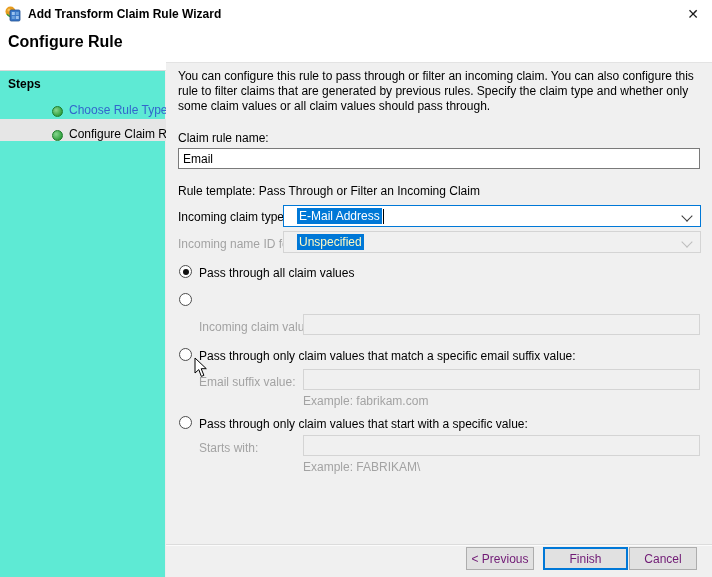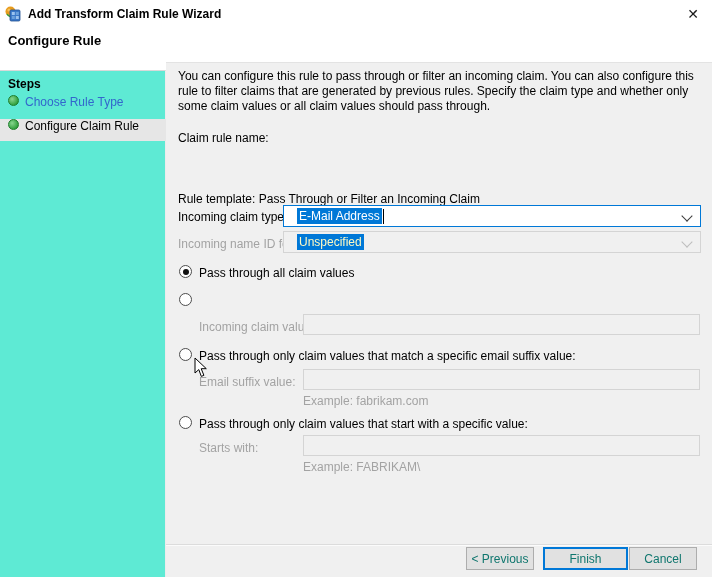--- a/index.html
+++ b/index.html
@@ -8,26 +8,26 @@
     background:#ffffff; color:#000;
     font-family:"Liberation Sans", sans-serif; font-size:12px;
   }
   
   .titlebar { position:absolute; left:0; top:0; width:712px; height:28px; background:#fff; }
   .app-icon { position:absolute; left:5px; top:6px; width:16px; height:16px; }
   .win-title { position:absolute; left:28px; top:7px; font-size:12px; font-weight:600; white-space:nowrap; }
   .close-btn { position:absolute; right:3px; top:1px; width:32px; height:26px; text-align:center;
     line-height:26px; font-size:14px; color:#1a1a1a; cursor:pointer; }
   
-  .page-title { position:absolute; left:8px; top:33px; font-size:13px; font-weight:bold; }
+  .page-title { position:absolute; left:8px; top:33px; font-size:16px; font-weight:bold; }
   
   .steps-panel { position:absolute; left:0; top:70px; width:166px; height:507px;
     background:#5eead4; border-top:1px solid #d9d9d9; border-right:1px solid #ececec; box-sizing:border-box; }
   .steps-heading { position:absolute; left:8px; top:6px; font-weight:bold; }
-  .step-item { position:absolute; left:0; width:166px; height:22px; display:flex; align-items:flex-start; cursor:pointer; }
+  .step-item { position:absolute; left:0; width:166px; height:22px; display:flex; align-items:flex-end; cursor:pointer;padding-left:44px; }
   .step-item.active { background:#e6e6e6; }
   .bullet { width:9px; height:9px; border-radius:50%; margin-left:8px; flex:none;
     background:radial-gradient(circle at 35% 35%, #86d68e, #2f9e3c 75%); border:1px solid #1e7d2c; }
   .step-label { margin-left:6px; white-space:nowrap; }
   .step-link { color:#3366cc; }
   
   .content { position:absolute; left:166px; top:62px; width:546px; height:515px;
     background:#f0f0f0; border-top:1px solid #e3e3e3; box-sizing:border-box; }
   .desc { position:absolute; left:12px; top:6px; width:524px; line-height:15px; }
   .lbl { position:absolute; white-space:nowrap; }
@@ -46,21 +46,21 @@
     border-right:1.5px solid #3c3c3c; border-bottom:1.5px solid #3c3c3c; transform:rotate(45deg); }
   .combo.disabled .chev { border-color:#bdbdbd; }
   .radio { position:absolute; width:13px; height:13px; box-sizing:border-box;
     border:1px solid #4d4d4d; border-radius:50%; background:#fff; cursor:pointer; }
   .radio.checked::after { content:""; position:absolute; left:2.5px; top:2.5px;
     width:6px; height:6px; border-radius:50%; background:#111; }
   .separator { position:absolute; left:0; top:481px; width:546px; height:0;
     border-top:1px solid #dcdcdc; border-bottom:1px solid #fbfbfb; }
   .btn { position:absolute; box-sizing:border-box; height:23px; top:547px;
     background:#e1e1e1; border:1px solid #adadad; font:12px "Liberation Sans", sans-serif;
-    text-align:center; padding:0; cursor:pointer; color:#0f766e; }
+    text-align:center; padding:0; cursor:pointer; color:#701a75; }
   .btn.default { border:2px solid #0078d7; }
   .cursor { position:absolute; left:194px; top:357px; z-index:20; pointer-events:none; }
 </style>
 </head>
 <body>
 
 <div class="titlebar">
   <span class="app-icon">
     <svg width="16" height="16" viewBox="0 0 16 16">
       <circle cx="5.5" cy="5.5" r="5" fill="#e89b1c"></circle>
@@ -88,22 +88,23 @@
   <div class="step-item active" style="top:48px;">
     <span class="bullet"></span>
     <span class="step-label">Configure Claim Rule</span>
   </div>
 </div>
 
 <div class="content">
   <div class="desc">You can configure this rule to pass through or filter an incoming claim. You can also configure this rule to filter claims that are generated by previous rules. Specify the claim type and whether only some claim values or all claim values should pass through.</div>
 
   <label class="lbl" style="left:12px; top:68px;">Claim rule name:</label>
+  <input class="textbox" style="left: 12px; top: 85px; width: 522px;" type="text" value="Email">
 
-  <div class="lbl" style="left:12px; top:121px;margin-top:8px;">Rule template: Pass Through or Filter an Incoming Claim</div>
+  <div class="lbl" style="left:12px; top:121px;">Rule template: Pass Through or Filter an Incoming Claim</div>
 
   <label class="lbl" style="left:12px; top:147px;">Incoming claim type:</label>
   <div class="combo focused" style="left:117px; top:142px; width:418px;">
     <span class="combo-sel">E-Mail Address</span>
     <span class="caret-line"></span>
     <span class="chev"></span>
   </div>
 
   <label class="lbl dis" style="left:12px; top:174px;">Incoming name ID format:</label>
   <div class="combo disabled" style="left:117px; top:168px; width:418px;">

